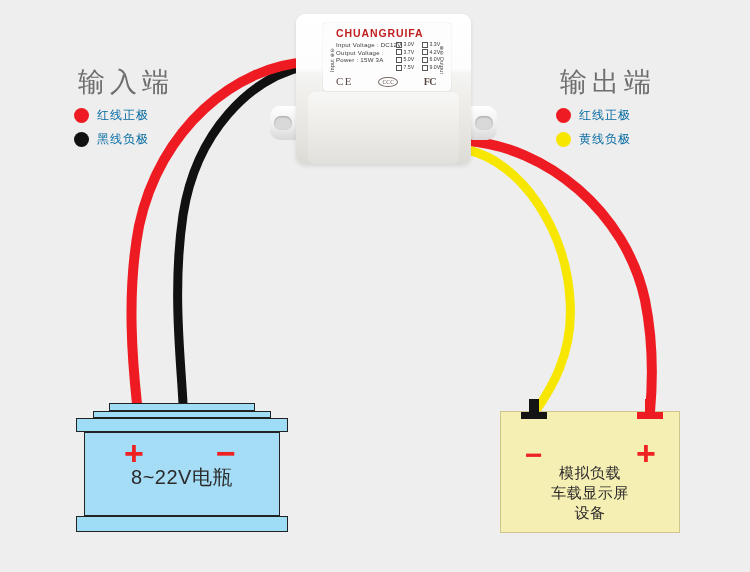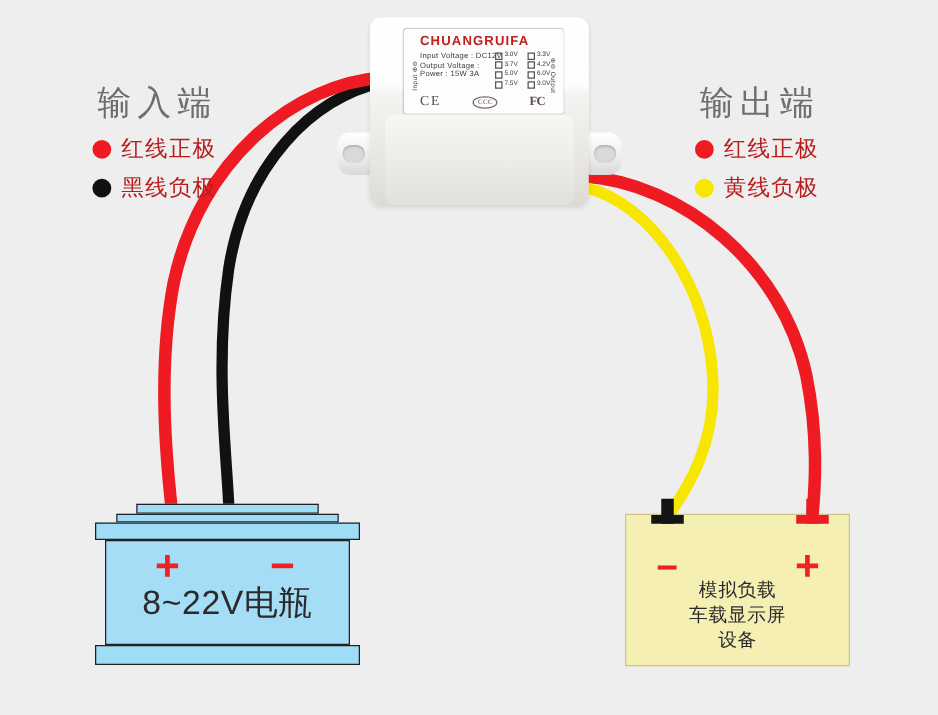--- a/index.html
+++ b/index.html
@@ -47,22 +47,22 @@
     white-space: nowrap;
   }
   .legend-dot {
     width: 15px;
     height: 15px;
     border-radius: 50%;
     margin-right: 8px;
     flex: none;
   }
   .legend-label {
-    font-size: 18px;
-    color: #b91c1c;
+    font-size: 12px;
+    color: #0369a1;
     letter-spacing: 1px;
   }
   #legend-input  { left: 74px;  top: 32px; }
   #legend-output { left: 556px; top: 32px; }
   #legend-input .legend-title  { margin-left: 4px; }
   #legend-output .legend-title { margin-left: 4px; }
 
   
   #module {
     position: absolute;
@@ -283,21 +283,21 @@
     line-height: 1;
   }
   #bat-plus  { left: 48px;  top: 33px; font-size: 34px; }
   #bat-minus { left: 140px; top: 33px; font-size: 34px; }
   #bat-text {
     position: absolute;
     left: 0;
     top: 61px;
     width: 212px;
     text-align: center;
-    font-size: 27px;
+    font-size: 20px;
     color: #2a2a2a;
     letter-spacing: 0.5px;
   }
 
   
   #load {
     position: absolute;
     left: 500px;
     top: 411px;
     width: 180px;

